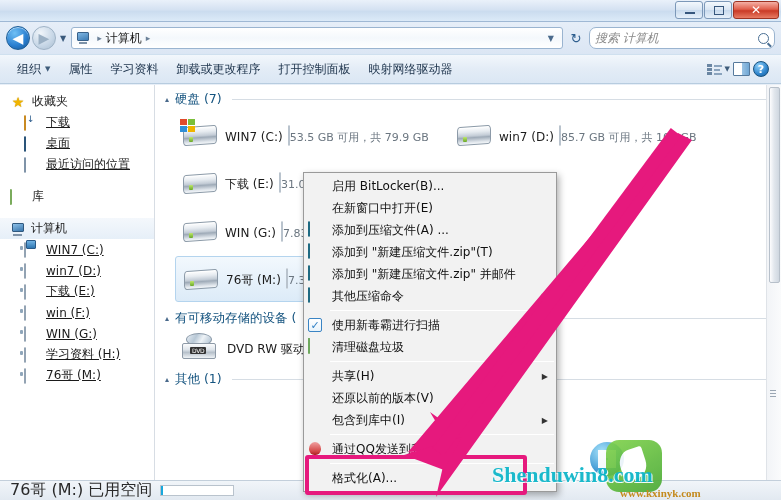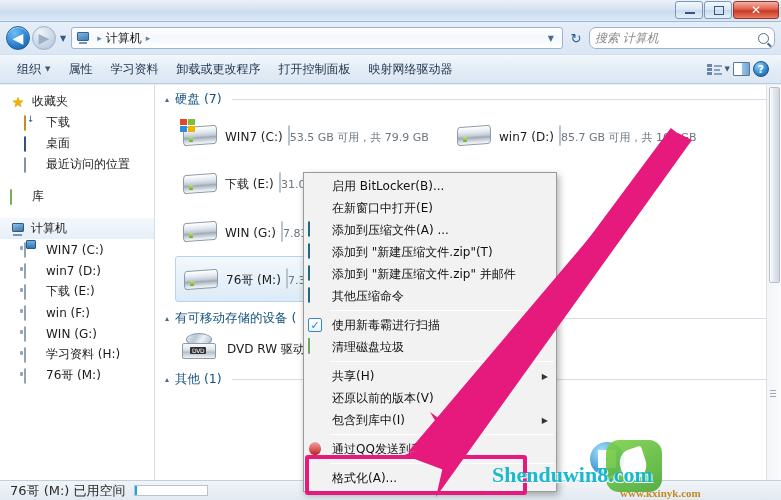--- a/index.html
+++ b/index.html
@@ -136,21 +136,21 @@
   
   .sidebar {
     width: 155px; flex: none; background: #fff;
     border-right: 1px solid #d7dde4;
     padding-top: 6px; overflow: hidden; position: relative;
   }
   .sb-row {
     height: 21px; display: flex; align-items: center;
     font-size: 12px; color: #1b1b1b; padding-left: 10px; white-space: nowrap;
   }
-  .sb-row.indent { padding-left: 24px; }
+  .sb-row.indent { padding-left: 24px; text-decoration: underline; }
   .sb-row.sel { background: linear-gradient(180deg,#f4f8fc 0%,#e6eff8 100%); }
   .sb-gap { height: 11px; }
   .sb-ico { width: 16px; height: 14px; margin-right: 6px; flex: none; position: relative; }
 
   .ic-star {
     color:#f0b400; font-size:14px; line-height:14px; text-align:center;
     text-shadow: 0 0 1px #b38300;
   }
   .ic-dl {
     width:13px; height:13px; border-radius:2px;
@@ -297,21 +297,21 @@
   .vgrip { position:absolute; left:3px; top:305px; width:6px; height:7px; }
   .vgrip i { display:block; height:1px; background:#9aa6b3; margin-bottom:2px; }
 
   
   .statusbar {
     position:absolute; left:0; right:0; bottom:0; height:20px;
     background: linear-gradient(180deg,#f1f5f9 0%,#e2e9f1 100%);
     border-top:1px solid #c3cfdb; display:flex; align-items:center;
     padding-left:10px; gap:8px;
   }
-  .st-txt { font-size:13px; color:#2a2a2a; white-space:nowrap; }
+  .st-txt { font-size:16px; color:#2a2a2a; white-space:nowrap; }
   .st-bar { width:74px; height:11px; background:#fff; border:1px solid #b9c3cd; }
   .st-bar i { display:block; height:100%; width:3%; background:#17a8dd; }
 
   
   .ctxmenu {
     position:absolute; left:303px; top:172px; width:254px;
     background:#f2f2f2; border:1px solid #9a9a9a;
     box-shadow: 2px 3px 7px rgba(0,0,0,.32);
     padding: 2px 0; z-index: 40;
   }

